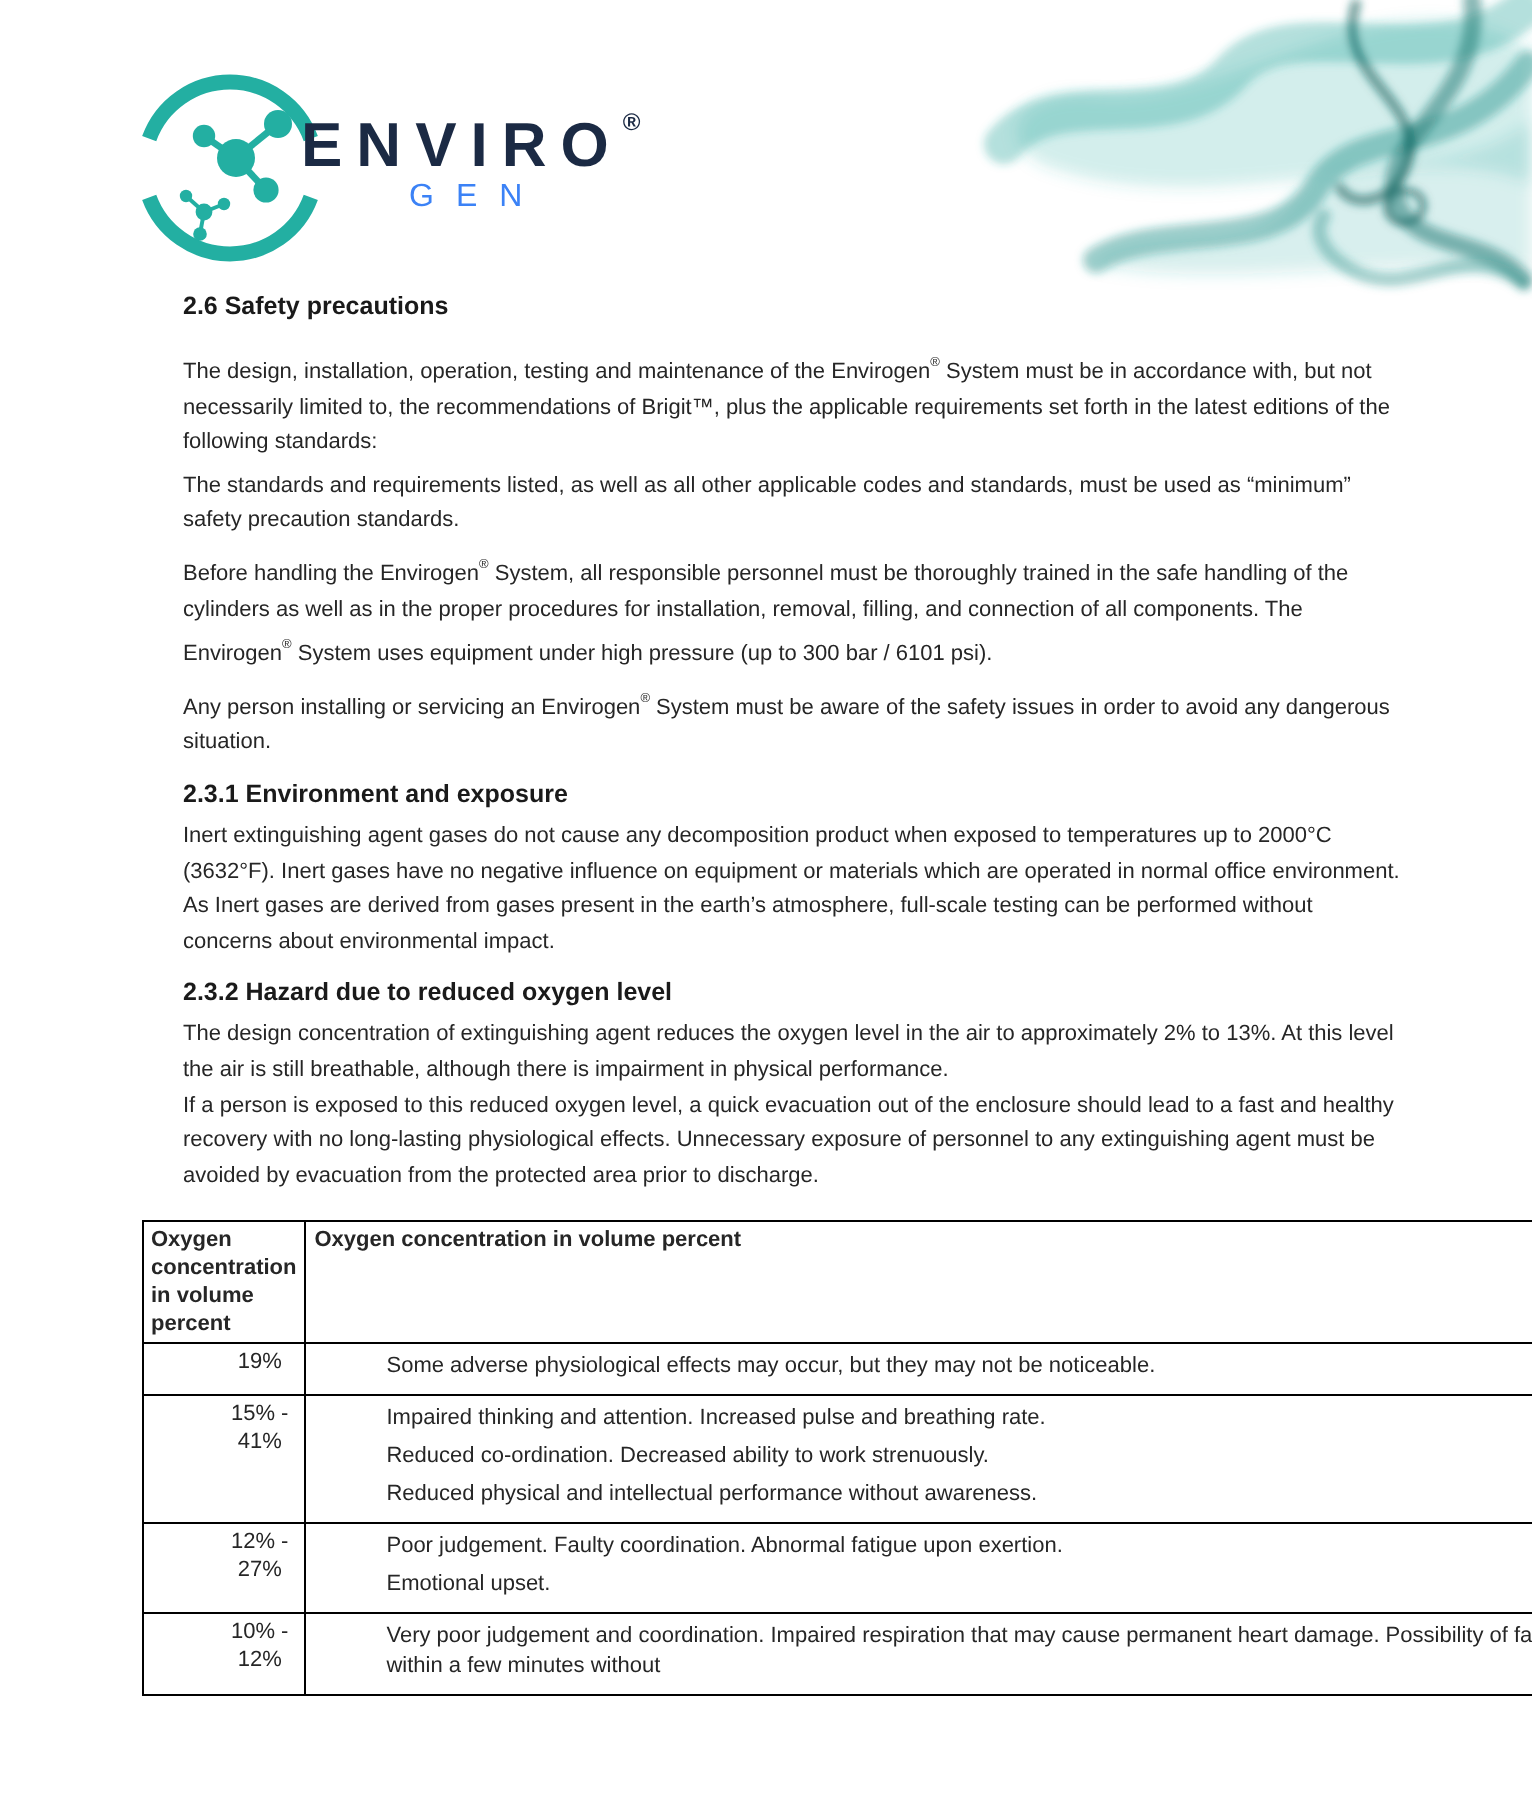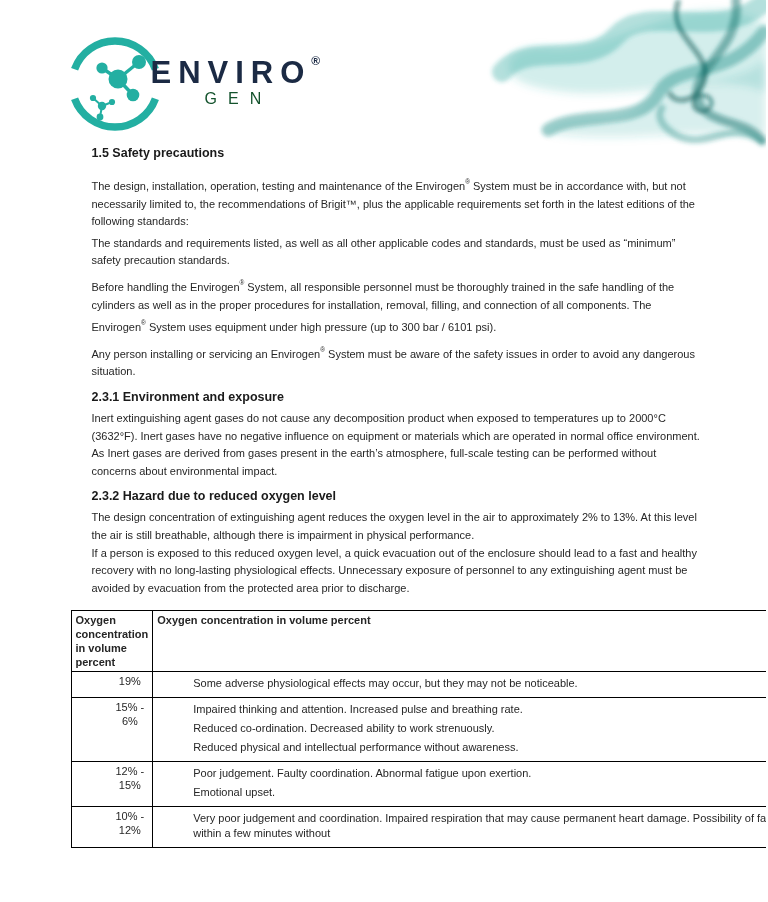--- a/index.html
+++ b/index.html
@@ -13,21 +13,21 @@
   
   .logo { position:absolute; top:34px; left:62px; display:flex; align-items:center; }
   .logo-ring { width:100px; height:100px; }
   .wordmark { margin-left:-14px; margin-top:-6px; text-align:center; }
   .brand {
     font-size:31px; font-weight:700; letter-spacing:7px; color:#1b2a44;
     line-height:1; white-space:nowrap;
   }
   .brand sup { font-size:12px; letter-spacing:0; vertical-align:18px; }
   .brand-sub {
-    font-size:16px; font-weight:400; letter-spacing:11px; color:#14532d;
+    font-size:16px; font-weight:400; letter-spacing:11px; color:#3b82f6;
     margin-top:3px; margin-left:6px; line-height:1;
   }
   
   .doc { position:absolute; top:146px; left:68px; width:644px; }
   .doc .h2, .doc .h3 {
     font-size:12.5px; font-weight:700; color:#1a1a1a; margin:0 0 13px 21px;
   }
   .doc .h3 { margin:9px 0 6px 21px; }
   .doc p {
     font-size:11px; line-height:17.6px; margin:0 0 4px 21px; width:612px;
@@ -108,21 +108,21 @@
       </g>
     </svg>
     <div class="wordmark">
       <div class="brand"><span>ENVIRO</span><sup>®</sup></div>
       <div class="brand-sub">GEN</div>
     </div>
   </div>
 
   <div class="doc">
     <div id="doc-blocks">
-        <div class="h2">1.5 Safety precautions</div>
+        <div class="h2">2.6 Safety precautions</div>
         <p><span>The design, installation, operation, testing and maintenance of the Envirogen</span><sup>®</sup><span> System must be in accordance with, but not necessarily limited to, the recommendations of Brigit™, plus the applicable requirements set forth in the latest editions of the following standards:</span></p>
         <p><span>The standards and requirements listed, as well as all other applicable codes and standards, must be used as “minimum” safety precaution standards.</span></p>
         <p><span>Before handling the Envirogen</span><sup>®</sup><span> System, all responsible personnel must be thoroughly trained in the safe handling of the cylinders as well as in the proper procedures for installation, removal, filling, and connection of all components. The Envirogen</span><sup>®</sup><span> System uses equipment under high pressure (up to 300 bar / 6101 psi).</span></p>
         <p><span>Any person installing or servicing an Envirogen</span><sup>®</sup><span> System must be aware of the safety issues in order to avoid any dangerous situation.</span></p>
         <div class="h3">2.3.1 Environment and exposure</div>
         <p><span>Inert extinguishing agent gases do not cause any decomposition product when exposed to temperatures up to 2000°C (3632°F). Inert gases have no negative influence on equipment or materials which are operated in normal office environment. As Inert gases are derived from gases present in the earth’s atmosphere, full-scale testing can be performed without concerns about environmental impact.</span></p>
         <div class="h3">2.3.2 Hazard due to reduced oxygen level</div>
         <p class="tight"><span>The design concentration of extinguishing agent reduces the oxygen level in the air to approximately 2% to 13%. At this level the air is still breathable, although there is impairment in physical performance.</span></p>
         <p class="tight"><span>If a person is exposed to this reduced oxygen level, a quick evacuation out of the enclosure should lead to a fast and healthy recovery with no long-lasting physiological effects. Unnecessary exposure of personnel to any extinguishing agent must be avoided by evacuation from the protected area prior to discharge.</span></p>
       </div>
@@ -135,29 +135,29 @@
         </tr>
       </thead>
       <tbody id="hazard-tbody">
           <tr>
             <td class="conc">19%</td>
             <td class="eff">
               <p>Some adverse physiological effects may occur, but they may not be noticeable.</p>
             </td>
           </tr>
           <tr>
-            <td class="conc">15% - 6%</td>
+            <td class="conc">15% - 41%</td>
             <td class="eff">
               <p>Impaired thinking and attention. Increased pulse and breathing rate.</p>
               <p>Reduced co-ordination. Decreased ability to work strenuously.</p>
               <p>Reduced physical and intellectual performance without awareness.</p>
             </td>
           </tr>
           <tr>
-            <td class="conc">12% - 15%</td>
+            <td class="conc">12% - 27%</td>
             <td class="eff">
               <p>Poor judgement. Faulty coordination. Abnormal fatigue upon exertion.</p>
               <p>Emotional upset.</p>
             </td>
           </tr>
           <tr>
             <td class="conc">10% - 12%</td>
             <td class="eff">
               <p>Very poor judgement and coordination. Impaired respiration that may cause permanent heart damage. Possibility of fainting within a few minutes without</p>
             </td>

